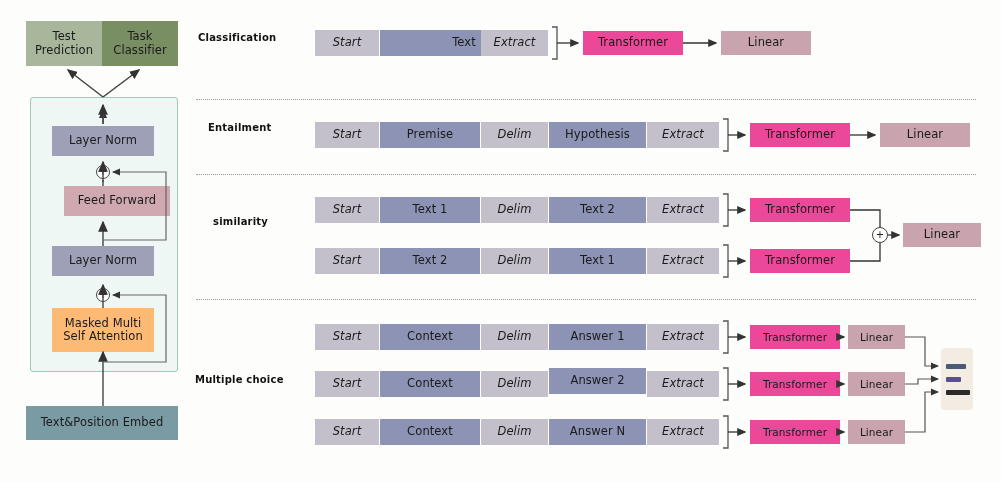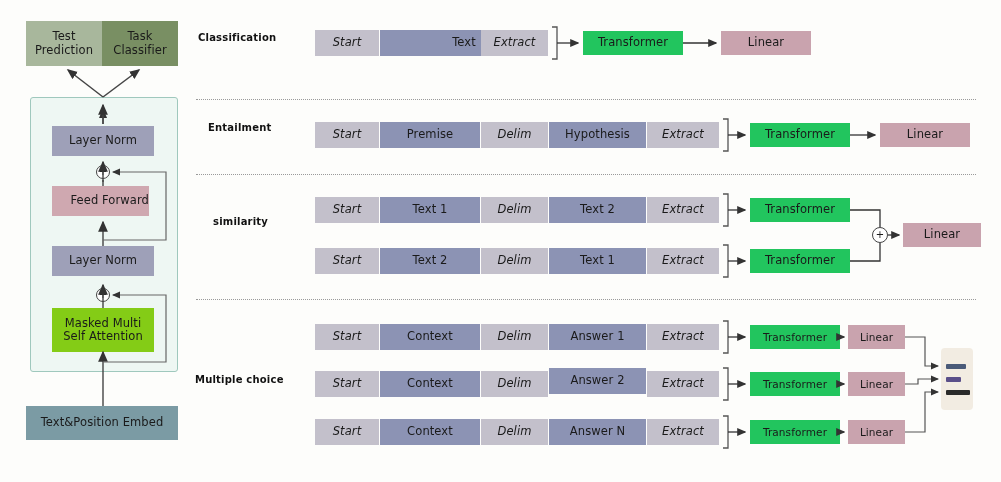--- a/index.html
+++ b/index.html
@@ -9,25 +9,25 @@
   
   .box{position:absolute;box-sizing:border-box;display:flex;align-items:center;
        justify-content:center;text-align:center;color:#1a1a1a;
        font-size:11.5px;line-height:1.15;letter-spacing:.1px;}
 
   
   .c-greenlight{background:#a8b79c;}
   .c-greendark {background:#798f63;}
   .c-lavender  {background:#9ea0b8;}
   .c-pinkish   {background:#cfa8b0;}
-  .c-tan       {background:#84cc16;}
+  .c-tan       {background:#fdba74;}
   .c-teal      {background:#7b9ba4;}
   .c-tokenlight{background:#c3c0cb;font-style:italic;}
   .c-tokendark {background:#8c93b4;}
-  .c-transformer{background:#22c55e;}
+  .c-transformer{background:#ec4899;}
   .c-linear    {background:#c9a3ae;}
 
   
   .module-frame{position:absolute;border:1px solid #9fc8bd;background:#eef7f3;border-radius:3px;}
 
   
   .row-label{position:absolute;font-size:10px;color:#111;font-weight:600;
              letter-spacing:.2px;white-space:nowrap;}
 
   
@@ -50,21 +50,21 @@
 <div class="box c-greendark" style="left:102px;top:21px;width:76px;height:45px;">
   <span style="white-space:pre-line;">Task Classifier</span>
 </div>
 
 <div class="module-frame" style="left:30px;top:97px;width:146px;height:273px;"></div>
 
 <div class="box c-lavender" style="left:52px;top:126px;width:102px;height:30px;">
   <span>Layer Norm</span>
 </div>
 
-<div class="box c-pinkish" style="left:52px;top:186px;width:97px;height:30px;justify-content:flex-end;">
+<div class="box c-pinkish" style="left:64px;top:186px;width:106px;height:30px;">
   <span>Feed Forward</span>
 </div>
 
 <div class="box c-lavender" style="left:52px;top:246px;width:102px;height:30px;">
   <span>Layer Norm</span>
 </div>
 
 <div class="box c-tan" style="left:52px;top:308px;width:102px;height:44px;flex-direction:column;">
   <span>Masked Multi</span>
   <span>Self Attention</span>

